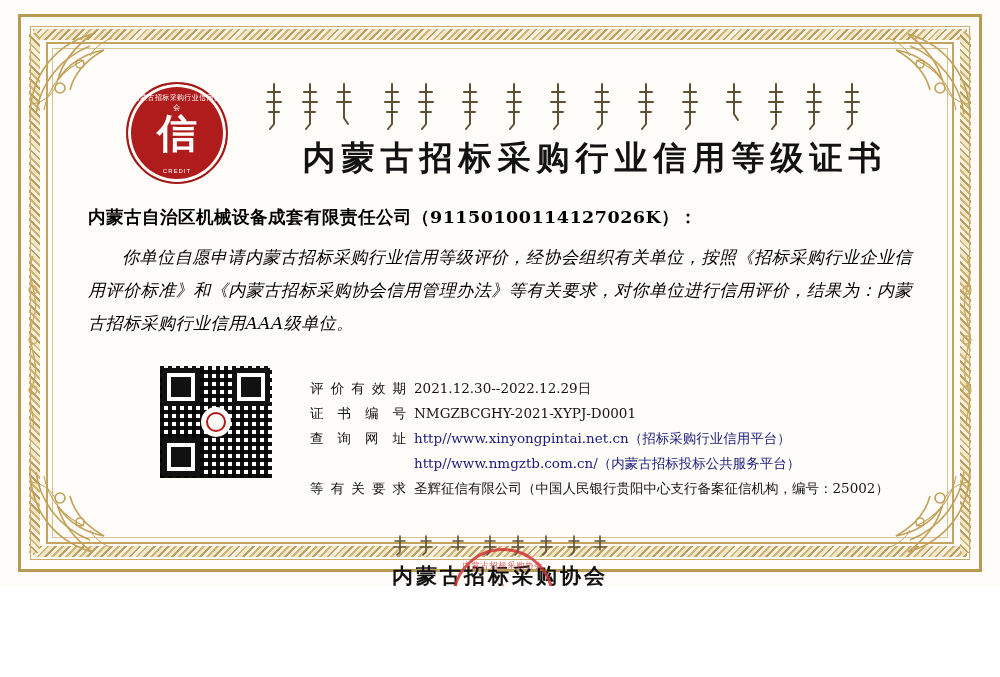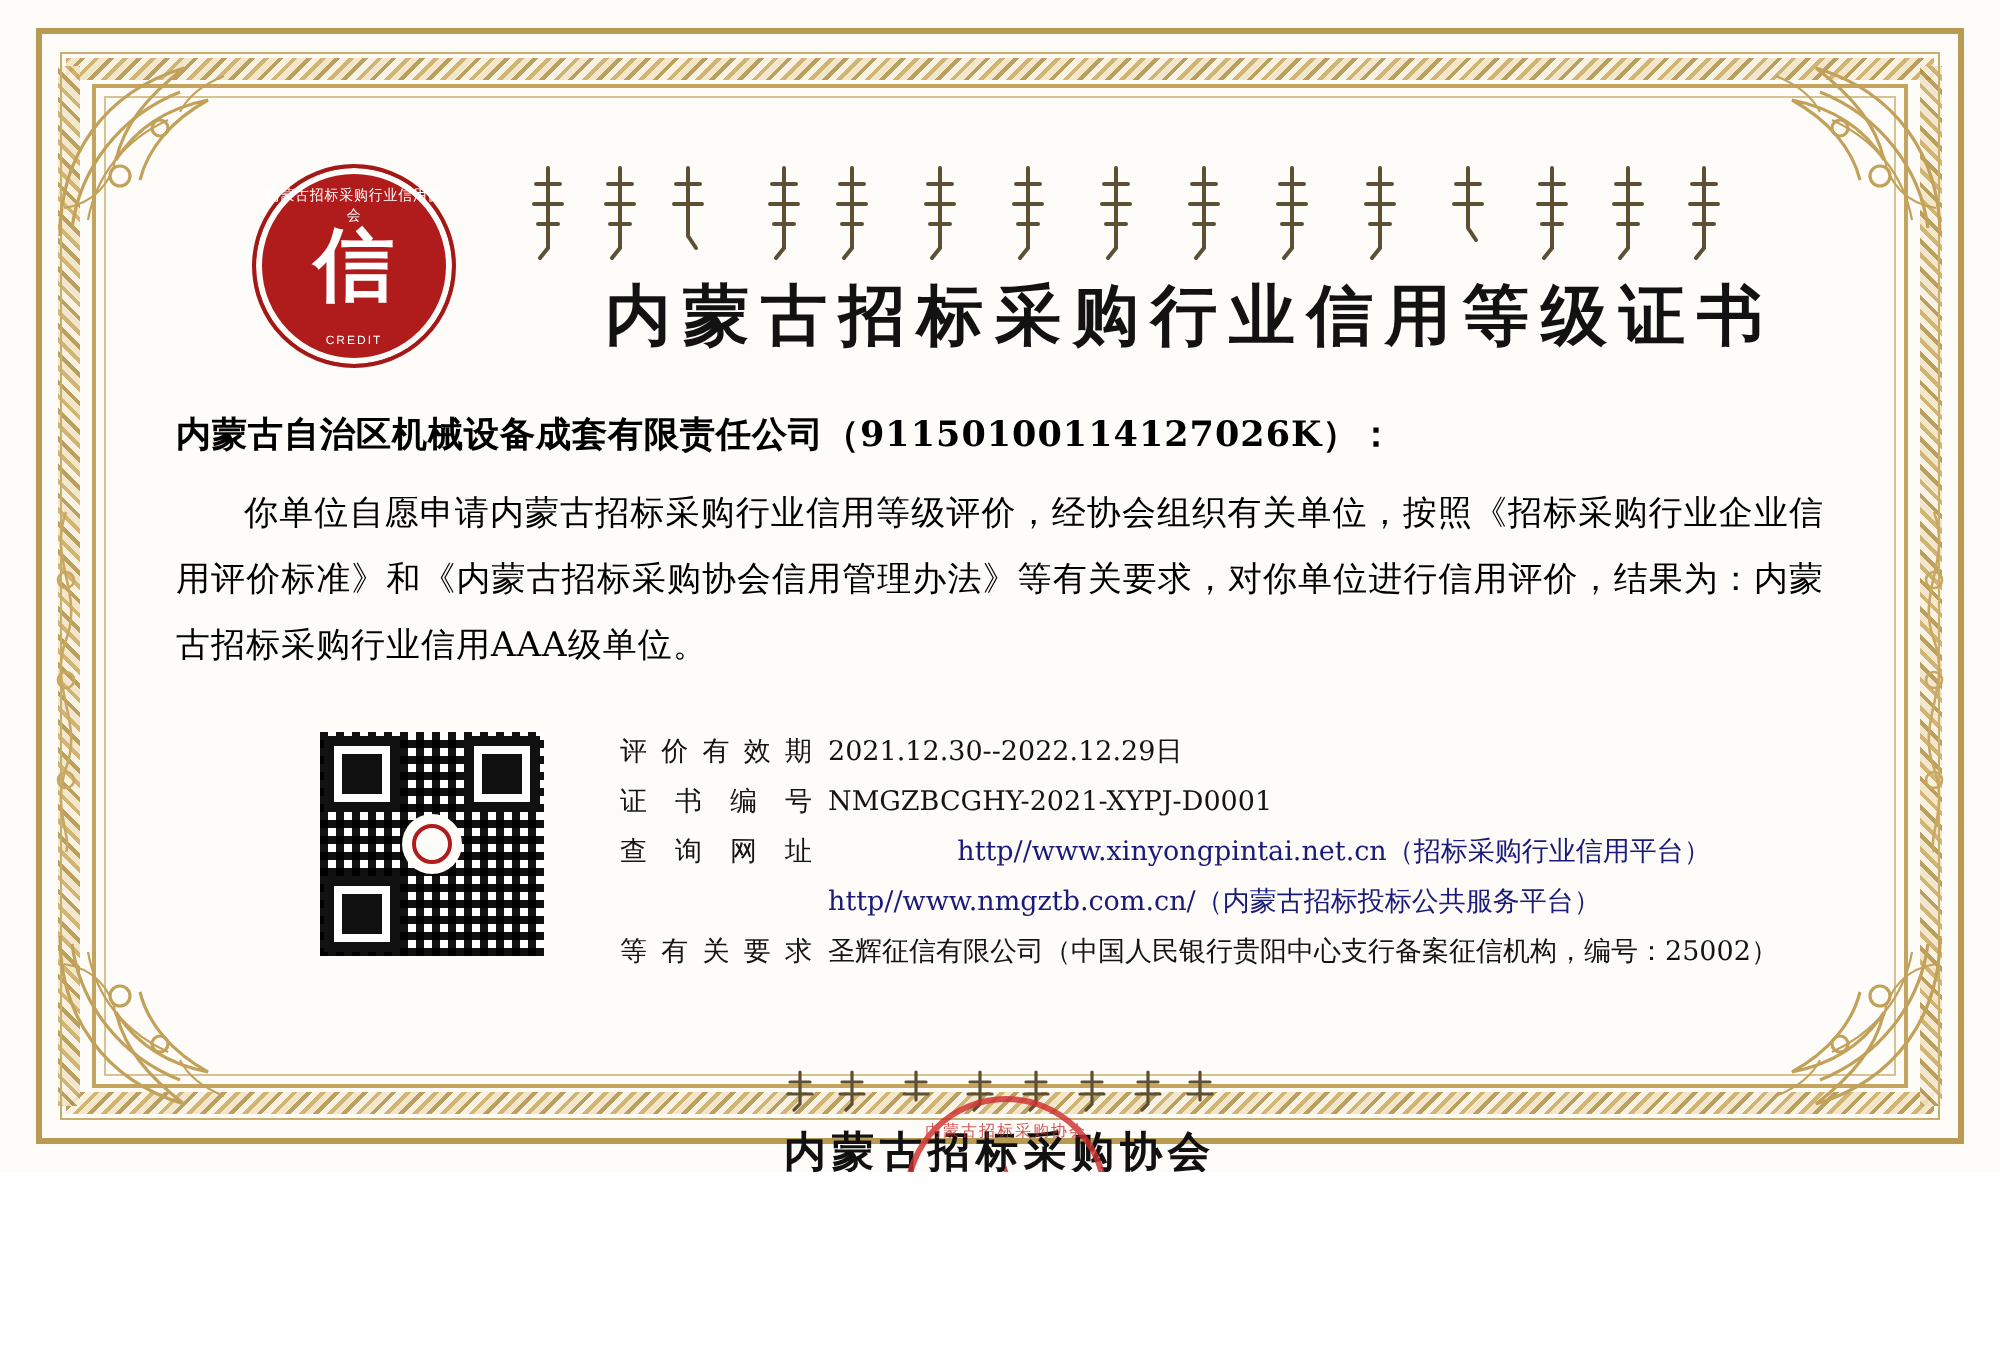--- a/index.html
+++ b/index.html
@@ -173,20 +173,21 @@
     letter-spacing: .5px;
     white-space: nowrap;
   }
   .paragraph {
     margin-top: 12px;
     font-family: "DejaVu Serif", serif;
     font-size: 17px;
     line-height: 33px;
     text-align: justify;
     letter-spacing: .5px;
+    font-style: italic;
   }
   .paragraph .indent { display: inline-block; width: 34px; }
 
   
   .details-wrap {
     position: relative;
     margin-top: 20px;
     height: 170px;
   }
   .qr {
@@ -227,38 +228,38 @@
     content: "";
     position: absolute;
     inset: 3px;
     border: 2px solid #b01c1c;
     border-radius: 50%;
   }
 
   .details {
     position: absolute;
     left: 250px;
-    top: 4px;
+    top: 16px;
     right: 20px;
     font-family: "DejaVu Serif", serif;
     font-size: 13.5px;
     color: #141414;
     line-height: 25px;
   }
   .drow { display: flex; align-items: baseline; }
   .dlabel {
     width: 96px;
     flex: none;
     text-align: justify;
     text-align-last: justify;
     padding-right: 8px;
   }
   .dvalue { flex: 1; }
   .dsub { padding-left: 104px; }
-  .link { color: #1a1a7a; text-align: center; }
+  .link { color: #1a1a7a; }
 
   
   .footer {
     position: relative;
     margin-top: 4px;
     height: 110px;
     text-align: center;
   }
   .footer-mongol {
     color: #6a5a3b;

